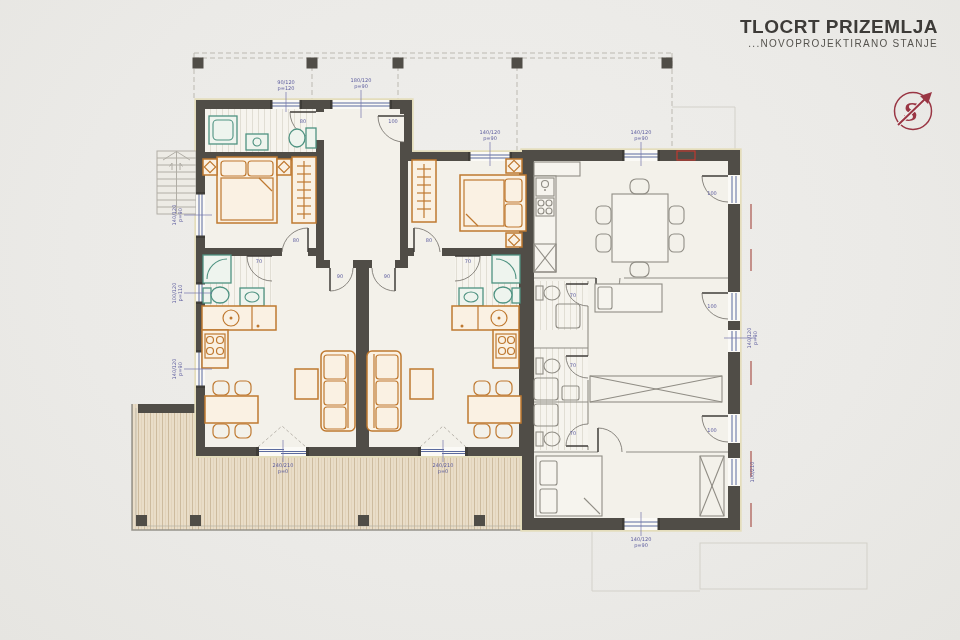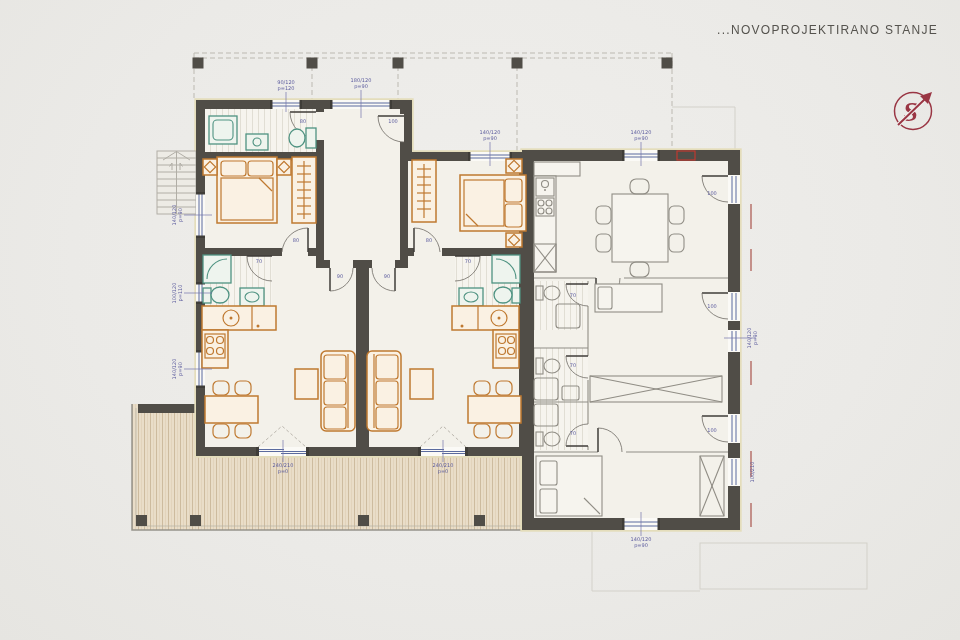--- a/index.html
+++ b/index.html
@@ -4,21 +4,21 @@
 <style>
   html,body{margin:0;padding:0;}
   .stage{
     position:relative;width:960px;height:640px;overflow:hidden;
     background:#ecebe8;
     background-image:radial-gradient(ellipse at 50% 40%, #f0efec 0%, #ebeae7 60%, #e6e5e1 100%);
     font-family:"Liberation Sans", sans-serif;
   }
   .header{position:absolute;top:16px;right:22px;text-align:right;z-index:5;}
   .title{font-size:19px;font-weight:bold;color:#3d3b38;letter-spacing:.5px;}
-  .subtitle{font-size:12px;color:#55534e;letter-spacing:1.3px;margin-top:7px;}
+  .subtitle{font-size:10px;color:#55534e;letter-spacing:1.3px;}
   .logo{position:absolute;left:889px;top:87px;width:48px;height:48px;z-index:5;}
   .planwrap{position:absolute;left:0;top:0;width:960px;height:640px;}
   #dim-layer{position:absolute;left:0;top:0;width:960px;height:640px;z-index:4;pointer-events:none;}
   .dim-label{
     position:absolute;font-size:5px;line-height:1.15;color:#5c5c9e;
     text-align:center;white-space:pre-line;font-family:"DejaVu Sans", sans-serif;
   }
   
   .wl{fill:#504d47;}
   .halo{fill:none;stroke:#e4ddbb;stroke-width:3.4;}
@@ -41,20 +41,21 @@
   .red{stroke:#a03d36;stroke-width:1.4;fill:none;opacity:.75;}
   .site{stroke:#d3d1ca;stroke-width:1;fill:none;}
   .stair{stroke:#b1aea6;stroke-width:1;fill:none;}
 </style>
 </head>
 <body>
 
 <div class="stage">
 
   <div class="header">
+    <div class="title">TLOCRT PRIZEMLJA</div>
     <div class="subtitle">...NOVOPROJEKTIRANO STANJE</div>
   </div>
 
   <svg class="logo" viewBox="0 0 48 48">
     <circle cx="24" cy="24" r="18.5" fill="none" stroke="#9a3644" stroke-width="1.5"></circle>
     <text x="14" y="34" font-family="Liberation Serif, serif" font-style="italic" font-weight="bold" font-size="27" fill="#9a3644">S</text>
     <line x1="9" y1="38" x2="36" y2="12" stroke="#f2f1ee" stroke-width="4"></line>
     <line x1="9" y1="38" x2="36" y2="12" stroke="#9a3644" stroke-width="2"></line>
     <polygon points="31,9 43,5 39,17" fill="#9a3644"></polygon>
   </svg>

